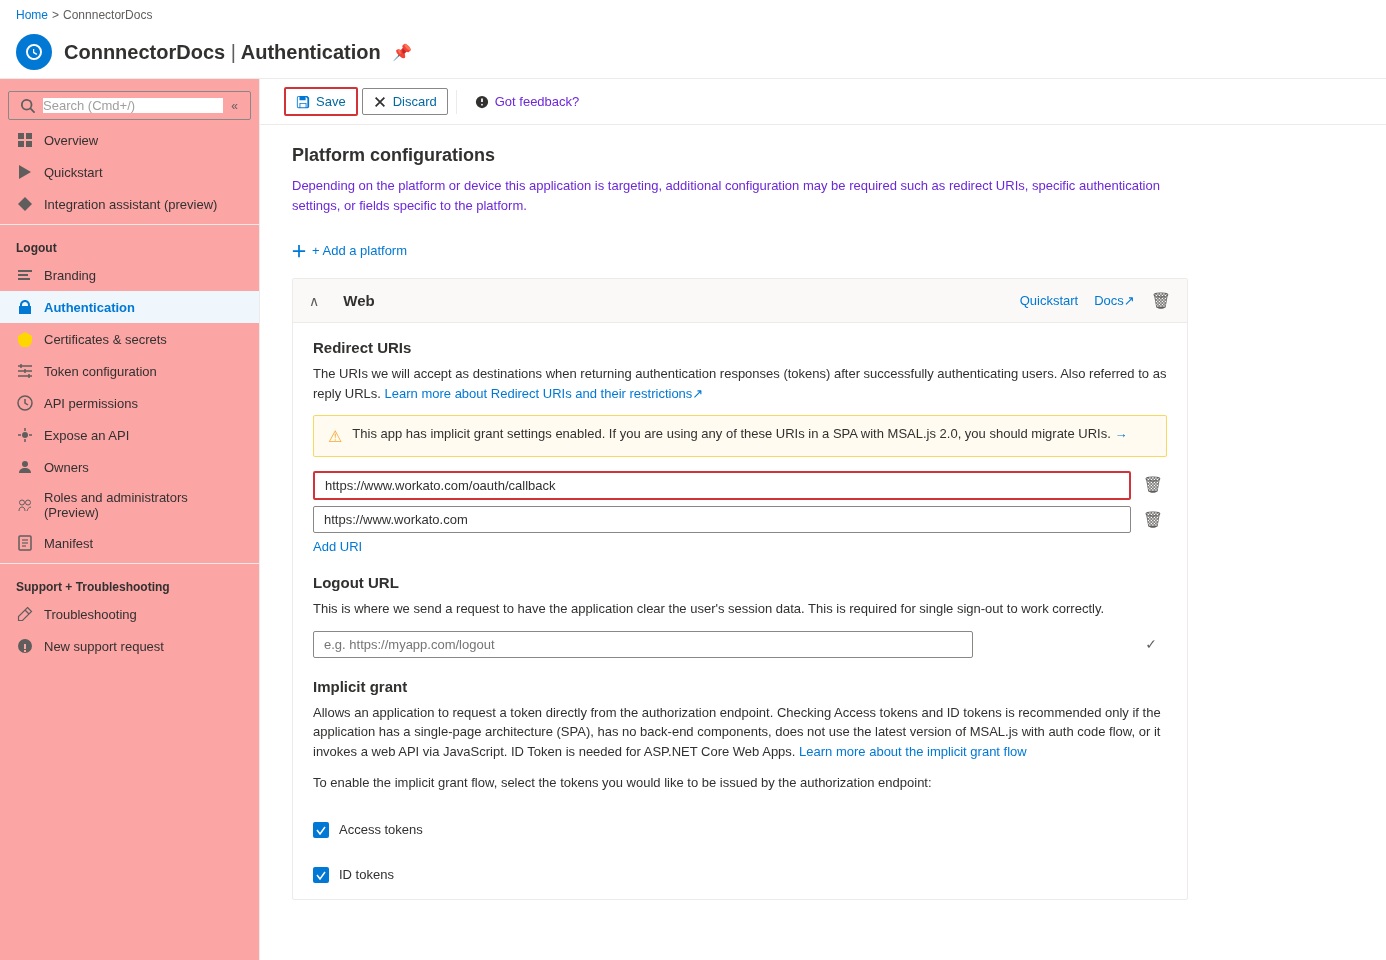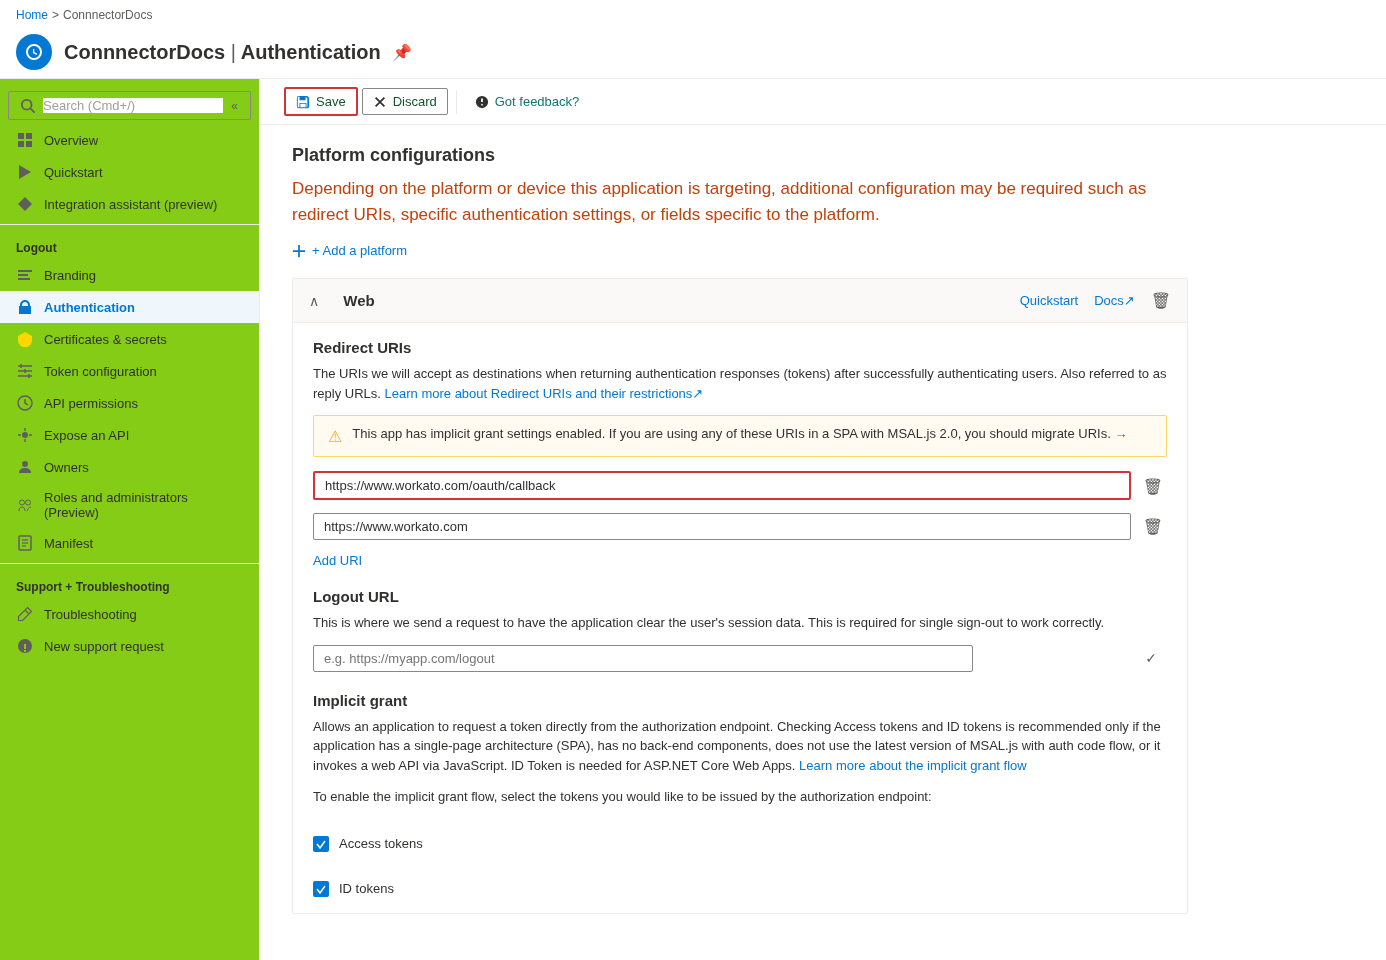--- a/index.html
+++ b/index.html
@@ -13,49 +13,49 @@
     .page-header { display: flex; align-items: center; padding: 4px 16px 8px 16px; gap: 12px; border-bottom: 1px solid #edebe9; }
     .page-header .app-icon { width: 36px; height: 36px; background: #0078d4; border-radius: 50%; display: flex; align-items: center; justify-content: center; }
     .page-header .app-icon svg { fill: white; }
     .page-header h1 { font-size: 20px; font-weight: 600; color: #323130; }
     .pin-icon { color: #605e5c; font-size: 16px; cursor: pointer; }
 
     
     .main-layout { display: flex; flex: 1; overflow: hidden; }
 
     
-    .sidebar { width: 260px; min-width: 260px; border-right: 1px solid #edebe9; overflow-y: auto; padding: 8px 0; background: #84cc16; }
+    .sidebar { width: 260px; min-width: 260px; border-right: 1px solid #edebe9; overflow-y: auto; padding: 8px 0; background: #fca5a5; }
     .sidebar-search { display: flex; align-items: center; gap: 8px; padding: 6px 12px; margin: 4px 8px; border: 1px solid #8a8886; border-radius: 2px; cursor: text; }
     .sidebar-search input { border: none; outline: none; flex: 1; font-size: 13px; color: #323130; }
     .sidebar-search input::placeholder { color: #a19f9d; }
     .sidebar-collapse { color: #605e5c; font-size: 12px; cursor: pointer; margin-left: auto; }
 
     .sidebar-item { display: flex; align-items: center; gap: 10px; padding: 7px 16px; cursor: pointer; color: #323130; font-size: 13px; }
     .sidebar-item.active { background: #eff6fc; color: #0078d4; font-weight: 600; }
     .sidebar-item .icon { width: 18px; height: 18px; display: flex; align-items: center; justify-content: center; flex-shrink: 0; }
 
     .sidebar-section-label { font-size: 12px; font-weight: 600; color: #323130; padding: 12px 16px 4px 16px; text-transform: none; }
     .sidebar-divider { height: 1px; background: #edebe9; margin: 4px 0; }
 
     
     .content { flex: 1; overflow-y: auto; padding: 0; }
 
     
     .toolbar { display: flex; align-items: center; gap: 4px; padding: 8px 24px; border-bottom: 1px solid #edebe9; }
-    .toolbar-btn { display: flex; align-items: center; gap: 6px; padding: 5px 10px; border: 1px solid #8a8886; border-radius: 2px; background: #fff; cursor: pointer; font-size: 13px; color: #14532d; }
+    .toolbar-btn { display: flex; align-items: center; gap: 6px; padding: 5px 10px; border: 1px solid #8a8886; border-radius: 2px; background: #fff; cursor: pointer; font-size: 13px; color: #0369a1; }
     .toolbar-btn.save { border: 2px solid #d13438; }
     .toolbar-divider { width: 1px; height: 24px; background: #edebe9; margin: 0 4px; }
-    .toolbar-feedback { display: flex; align-items: center; gap: 6px; padding: 5px 10px; cursor: pointer; font-size: 13px; color: #0f766e; background: none; border: none; }
+    .toolbar-feedback { display: flex; align-items: center; gap: 6px; padding: 5px 10px; cursor: pointer; font-size: 13px; color: #6d28d9; background: none; border: none; }
 
     
     .content-inner { padding: 20px 32px; max-width: 960px; }
 
     h2.section-title { font-size: 18px; font-weight: 600; margin-bottom: 10px; color: #323130; }
 
-    .section-description { font-size: 17px; color: #c2410c; line-height: 1.5; margin-bottom: 16px; }
+    .section-description { font-size: 13px; color: #6d28d9; line-height: 1.5; margin-bottom: 28px; }
 
     .add-platform-btn { display: flex; align-items: center; gap: 6px; color: #0078d4; cursor: pointer; font-size: 13px; margin-bottom: 20px; background: none; border: none; padding: 0; }
 
     
     .platform-card { border: 1px solid #edebe9; border-radius: 2px; margin-bottom: 24px; }
     .platform-card-header { display: flex; align-items: center; padding: 12px 16px; border-bottom: 1px solid #edebe9; background: #faf9f8; }
     .platform-card-header .chevron { cursor: pointer; margin-right: 8px; color: #605e5c; }
     .platform-card-header h3 { font-size: 15px; font-weight: 600; flex: 1; margin-left: 16px; }
     .platform-card-header .header-actions { display: flex; align-items: center; gap: 16px; }
     .platform-card-header .header-actions a { color: #0078d4; text-decoration: none; font-size: 13px; }
@@ -66,21 +66,21 @@
     .subsection-title { font-size: 15px; font-weight: 600; margin-bottom: 8px; }
     .subsection-desc { font-size: 13px; color: #323130; line-height: 1.5; margin-bottom: 12px; }
     .subsection-desc a { color: #0078d4; text-decoration: none; }
 
     
     .warning-box { display: flex; align-items: flex-start; gap: 10px; background: #fffbf0; border: 1px solid #f7d861; padding: 10px 14px; border-radius: 2px; margin-bottom: 14px; font-size: 13px; color: #323130; }
     .warning-icon { color: #faa835; font-size: 16px; flex-shrink: 0; margin-top: 1px; }
     .warning-link { color: #0078d4; text-decoration: none; }
 
     
-    .uri-row { display: flex; align-items: flex-end; gap: 8px; margin-bottom: 13px; }
+    .uri-row { display: flex; align-items: flex-start; gap: 8px; margin-bottom: 6px; }
     .uri-input { flex: 1; padding: 5px 10px; border: 1px solid #8a8886; border-radius: 2px; font-size: 13px; color: #323130; outline: none; }
     .uri-input.focused { border: 2px solid #d13438; }
     .uri-input.normal { border: 1px solid #8a8886; }
     .uri-delete { color: #605e5c; cursor: pointer; background: none; border: none; font-size: 16px; padding: 4px; }
 
     .add-uri-btn { display: flex; align-items: center; gap: 6px; color: #0078d4; cursor: pointer; font-size: 13px; background: none; border: none; padding: 0; margin-bottom: 20px; }
 
     
     .logout-section { margin-top: 16px; }
     .logout-input-wrap { position: relative; }

